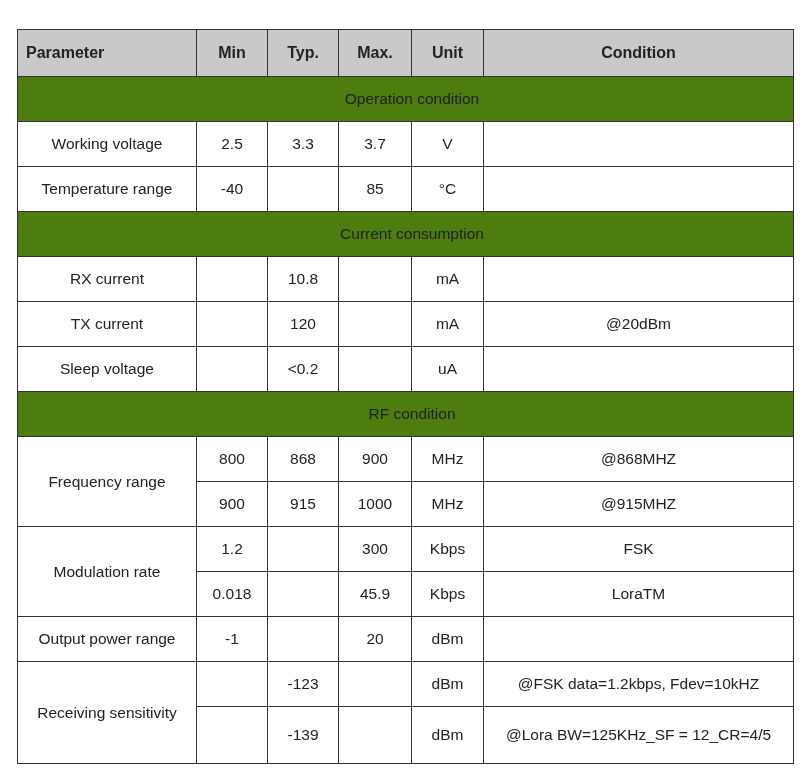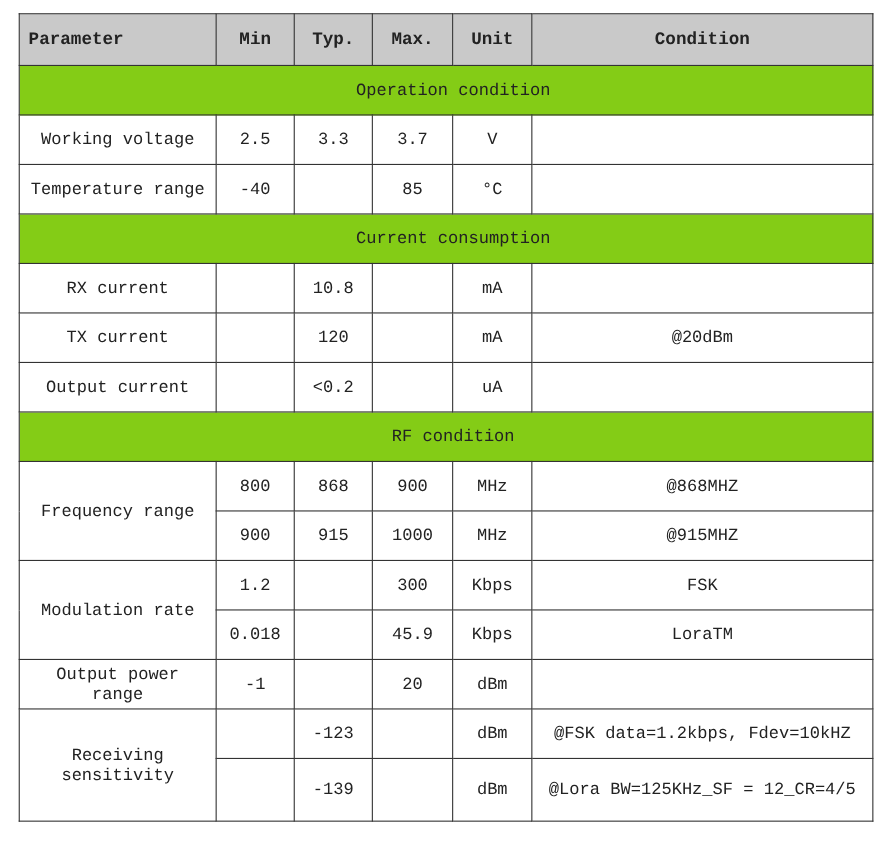--- a/index.html
+++ b/index.html
@@ -1,35 +1,35 @@
 <!DOCTYPE html>
 <html><head>
 <meta charset="utf-8">
 <style>
   html, body { margin: 0; padding: 0; background: #ffffff; }
   body { width: 804px; height: 777px; position: relative; overflow: hidden; }
   table.spec {
-    position: absolute; left: 17px; top: 12px;
+    position: absolute; left: 17px; top: 29px;
     border-collapse: collapse;
-    font-family: Liberation Mono, monospace;
+    font-family: Liberation Sans, sans-serif;
     font-size: 15.5px; color: #222;
     table-layout: fixed;
     width: 776px;
   }
   table.spec td, table.spec th {
     border: 1.5px solid #333;
     padding: 0 8px;
     text-align: center;
     vertical-align: middle;
   }
   table.spec th {
     background: #c9c9c9; font-weight: bold; height: 46px; font-size: 16px; text-align: center;
   }
   table.spec th.param { text-align: left; }
-  tr.section td { background: #84cc16; height: 44px; padding-left: 21px; }
+  tr.section td { background: #4d7c0f; height: 44px; padding-left: 21px; }
   td.param { text-align: left; }
   tr.row td { height: 44px; }
   tr.row.tall td { height: 56px; }
 </style>
 </head>
 <body>
 
 <table class="spec">
   <colgroup>
     <col style="width:179px">
@@ -83,21 +83,21 @@
     </tr>
     <tr class="row">
       <td class="param">TX current</td>
       <td></td>
       <td>120</td>
       <td></td>
       <td>mA</td>
       <td>@20dBm</td>
     </tr>
     <tr class="row">
-      <td class="param">Output current</td>
+      <td class="param">Sleep voltage</td>
       <td></td>
       <td>&lt;0.2</td>
       <td></td>
       <td>uA</td>
       <td></td>
     </tr>
 
     <tr class="section">
       <td colspan="6">RF condition</td>
     </tr>

